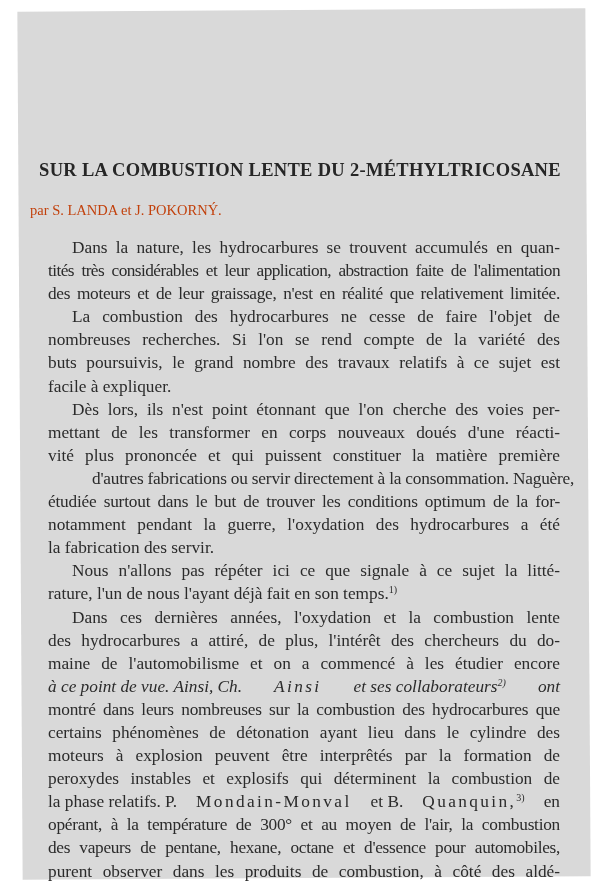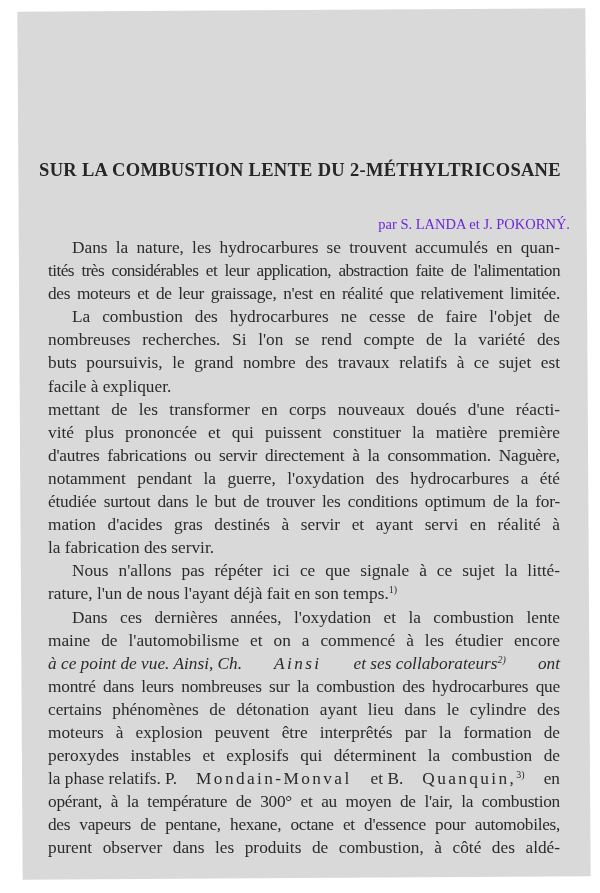--- a/index.html
+++ b/index.html
@@ -37,24 +37,24 @@
     text-align: center;
     font-weight: bold;
     font-size: 18.5px;
     letter-spacing: 0.3px;
     color: #262626;
   }
   .authors {
     position: absolute;
     left: 30px;
     width: 540px;
-    top: 216px;
-    text-align: right;
+    top: 202px;
+    text-align: left;
     font-size: 14.5px;
-    color: #6d28d9;
+    color: #c2410c;
   }
   .body {
     position: absolute;
     left: 48px;
     top: 236px;
     width: 512px;
     font-size: 17.3px;
     line-height: 23.1px;
     color: #2b2b2b;
   }
@@ -92,36 +92,37 @@
     </div>
 
     <div>
       <span class="line indent">La combustion des hydrocarbures ne cesse de faire l'objet de</span>
       <span class="line">nombreuses recherches. Si l'on se rend compte de la variété des</span>
       <span class="line">buts poursuivis, le grand nombre des travaux relatifs à ce sujet est</span>
       <span class="line last">facile à expliquer.</span>
     </div>
 
     <div>
+      <span class="line indent">Dès lors, ils n'est point étonnant que l'on cherche des voies per-</span>
       <span class="line">mettant de les transformer en corps nouveaux doués d'une réacti-</span>
       <span class="line">vité plus prononcée et qui puissent constituer la matière première</span>
-      <span class="line" style="letter-spacing:-0.2px;">d'autres fabrications ou servir directement à la consommation. Naguère,</span>
+      <span class="line" style="letter-spacing:-0.2px;margin-left:44px;">d'autres fabrications ou servir directement à la consommation. Naguère,</span>
+      <span class="line" style="letter-spacing:-0.2px;">étudiée surtout dans le but de trouver les conditions optimum de la for-</span>
       <span class="line">notamment pendant la guerre, l'oxydation des hydrocarbures a été</span>
-      <span class="line" style="letter-spacing:-0.2px;">étudiée surtout dans le but de trouver les conditions optimum de la for-</span>
-      <span class="line">mation d'acides gras destinés à servir et ayant servi en réalité à</span>
       <span class="line last">la fabrication des servir.</span>
     </div>
 
     <div>
       <span class="line indent">Nous n'allons pas répéter ici ce que signale à ce sujet la litté-</span>
       <span class="line last"><span>rature, l'un de nous l'ayant déjà fait en son temps.</span><sup>1)</sup></span>
     </div>
 
     <div>
       <span class="line indent">Dans ces dernières années, l'oxydation et la combustion lente</span>
+      <span class="line">des hydrocarbures a attiré, de plus, l'intérêt des chercheurs du do-</span>
       <span class="line">maine de l'automobilisme et on a commencé à les étudier encore</span>
       <span class="line" style="display:flex;justify-content:space-between;font-style:italic;">
         <span>à ce point de vue. Ainsi, Ch.</span>
         <span class="spaced">Ainsi</span>
         <span><span>et ses collaborateurs</span><sup>2)</sup></span>
         <span>ont</span>
       </span>
       <span class="line" style="letter-spacing:-0.2px;">montré dans leurs nombreuses sur la combustion des hydrocarbures que</span>
       <span class="line">certains phénomènes de détonation ayant lieu dans le cylindre des</span>
       <span class="line">moteurs à explosion peuvent être interprêtés par la formation de</span>

